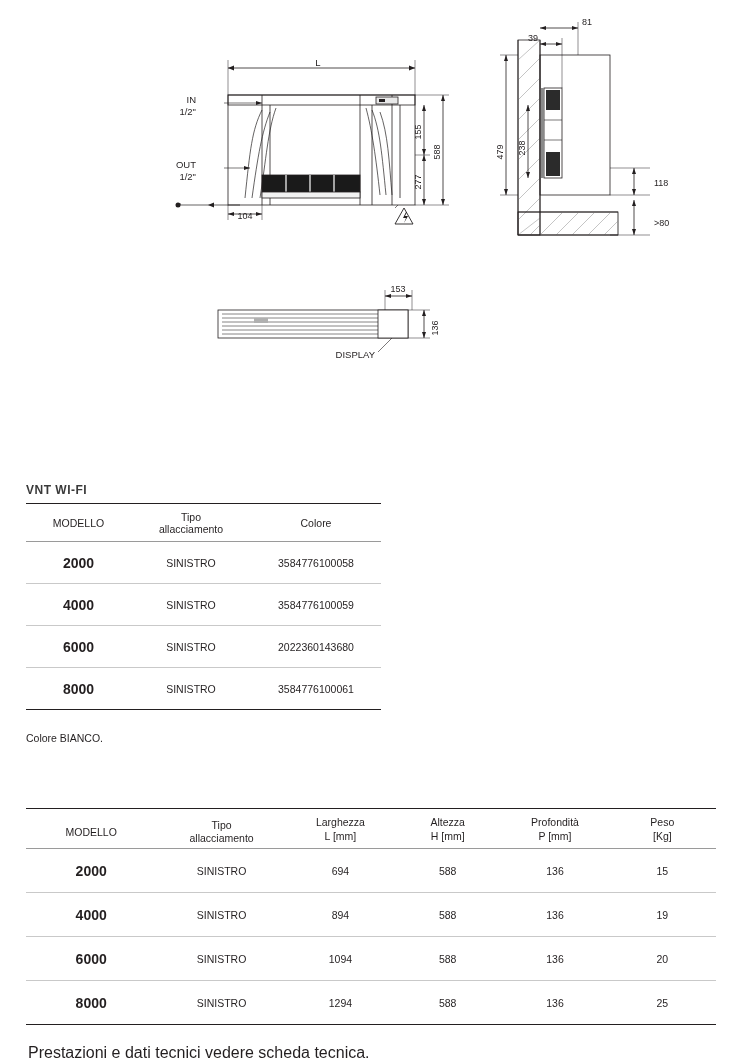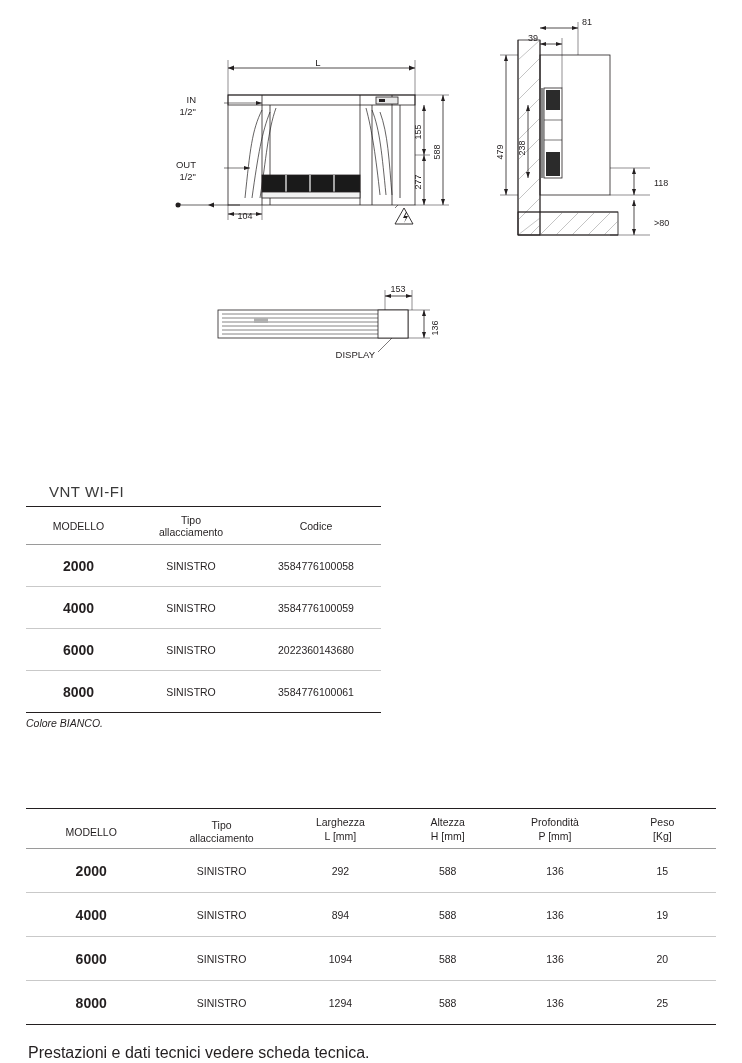--- a/index.html
+++ b/index.html
@@ -13,26 +13,25 @@
   .page { position: relative; width: 742px; height: 1063px; overflow: hidden; }
 
   
   .drawing { position: absolute; left: 0; top: 0; width: 742px; height: 390px; }
   .drawing svg { display: block; }
 
   
   .section { position: absolute; font-size: 11px; }
 
   .sec-title {
-    font-size: 15px;
+    font-size: 12px;
     letter-spacing: 0.5px;
     color: #3a3a3a;
     margin-bottom: 6px;
-    font-weight: normal;
-    margin-left: 23px;
+    font-weight: bold;
   }
   .sec-subtitle {
     font-size: 11px;
     color: #3a3a3a;
     margin-bottom: 8px;
   }
 
   table { border-collapse: collapse; width: 100%; }
   table td, table th { padding: 0; }
 
@@ -49,21 +48,21 @@
     line-height: 1.15;
   }
   .codes tbody td {
     border-bottom: 0.8px solid #c9c9c9;
     padding: 13px 2px 12px;
     text-align: center;
     font-size: 10.5px;
   }
   .codes tbody tr:last-child td { border-bottom: 1.2px solid #231f20; }
   .codes .model { font-size: 14px; font-weight: bold; }
-  .note { font-size: 10.5px; margin-top: 4px; color: #231f20; font-style: italic; }
+  .note { font-size: 10.5px; margin-top: 22px; color: #231f20; }
 
   
   .dims { width: 690px; }
   .dims .hdr1 td {
     border-top: 1.4px solid #231f20;
     padding: 7px 2px 1px;
     text-align: center;
     font-size: 10.5px;
     font-weight: normal;
     line-height: 1.15;
@@ -298,21 +297,21 @@
   <div class="section" style="left:26px; top:483px; width:355px;">
     <div class="sec-title">VNT WI-FI</div>
     <table class="codes">
       <thead>
         <tr class="hdr">
           <td style="width:105px;">MODELLO</td>
           <td style="width:120px;">
             <span>Tipo</span><br>
             <span>allacciamento</span>
           </td>
-          <td style="width:130px;">Codice</td>
+          <td style="width:130px;">Colore</td>
         </tr>
       </thead>
       <tbody>
         <tr>
           <td class="model">2000</td>
           <td>SINISTRO</td>
           <td>3584776100058</td>
         </tr>
         <tr>
           <td class="model">4000</td>
@@ -352,21 +351,21 @@
           <td>L [mm]</td>
           <td>H [mm]</td>
           <td>P [mm]</td>
           <td>[Kg]</td>
         </tr>
       </thead>
       <tbody>
         <tr>
           <td class="model">2000</td>
           <td>SINISTRO</td>
-          <td>292</td>
+          <td>694</td>
           <td>588</td>
           <td>136</td>
           <td>15</td>
         </tr>
         <tr>
           <td class="model">4000</td>
           <td>SINISTRO</td>
           <td>894</td>
           <td>588</td>
           <td>136</td>

